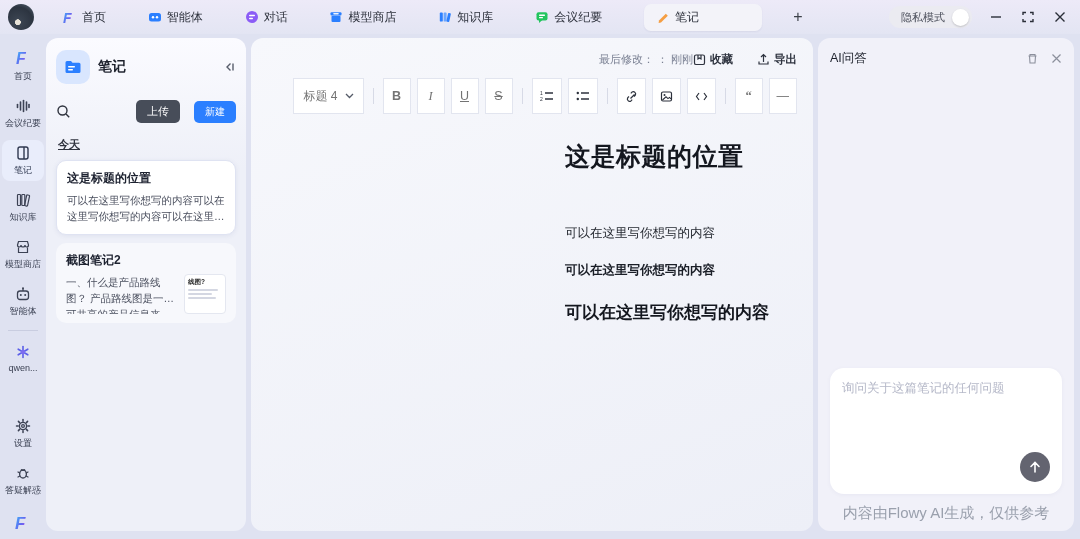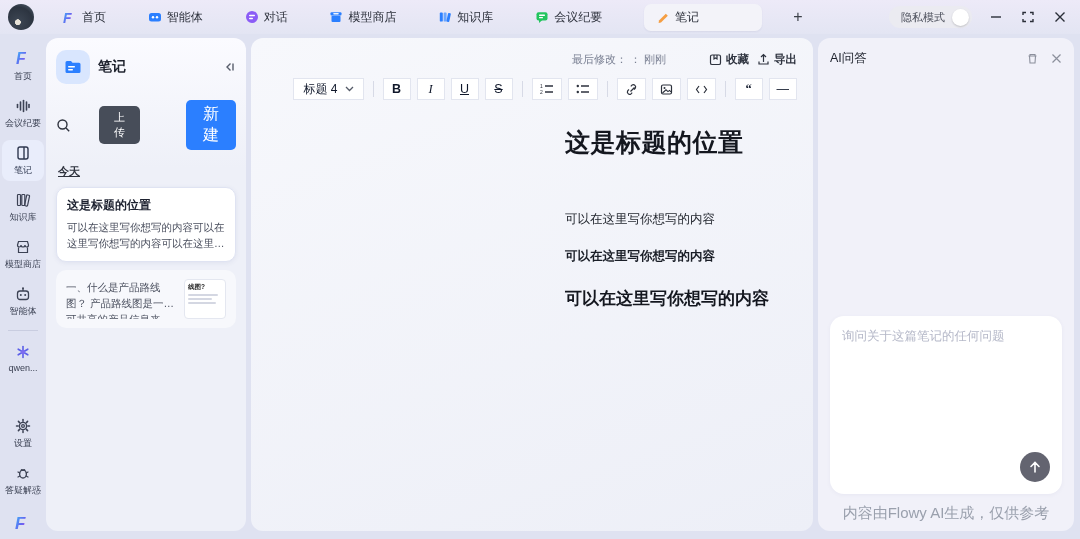--- a/index.html
+++ b/index.html
@@ -37,63 +37,63 @@
 
   
   .notes-panel { width:200px; flex:0 0 200px; background:linear-gradient(180deg,#fbfbff 0px,#eef0f8 130px);
                  padding:12px 10px; display:flex; flex-direction:column; }
   .notes-header { display:flex; align-items:center; gap:8px; }
   .notes-app-icon { width:34px; height:34px; border-radius:10px; background:#d9e6fe; display:flex; align-items:center; justify-content:center; }
   .notes-title { font-size:14px; font-weight:bold; color:#1d212c; flex:1; }
   .search-row { display:flex; align-items:center; margin-top:16px; gap:14px; }
   .search-row .spacer { flex:1; }
   .btn-upload { background:#474d59; color:#fff; font-size:11px; border:none; border-radius:5px; padding:4px 11px; }
-  .btn-new { background:#2b7fff; color:#fff; font-size:16px; border:none; border-radius:5px; padding:4px 11px;margin-left:32px; }
+  .btn-new { background:#2b7fff; color:#fff; font-size:10px; border:none; border-radius:5px; padding:4px 11px; }
   .section-label { font-size:11px; font-weight:bold; color:#2e323d; margin:14px 2px 8px;text-decoration:underline; }
   .note-card { border-radius:10px; padding:9px 10px; margin-bottom:8px; }
   .note-card.selected { background:#fff; border:1px solid #dfe3f2; box-shadow:0 1px 5px rgba(80,90,140,.09); }
   .note-card.plain { background:rgba(255,255,255,.5); }
   .note-title { font-size:12px; font-weight:bold; color:#1d2230; margin-bottom:5px; }
   .note-preview { font-size:10.5px; color:#4a4f5e; line-height:1.55; display:-webkit-box; -webkit-line-clamp:2;
                   -webkit-box-orient:vertical; overflow:hidden; }
   .note-row { display:flex; gap:6px; }
   .note-row .note-preview { flex:1; }
   .note-thumb { width:42px; height:40px; flex:0 0 42px; background:#fff; border:1px solid #e4e7f0; border-radius:4px;
                 padding:3px; overflow:hidden; }
   .note-thumb-title { font-size:6.5px; font-weight:bold; color:#222; }
   .note-thumb-line { height:2px; background:#d4d7e2; border-radius:1px; margin-top:2px; }
 
   
   .editor-panel { flex:1; background:linear-gradient(160deg,#f7f8fc,#edeff7); padding:10px 16px; display:flex;
                   flex-direction:column; min-width:0;align-items:flex-end; }
   .editor-status { display:flex; align-items:center; font-size:11px; color:#7a8093; height:22px; }
-  .status-actions { margin-left:auto; display:flex; gap:8px;padding-left:43px; }
+  .status-actions { margin-left:auto; display:flex; gap:24px; }
   .status-action { display:flex; align-items:center; gap:4px; font-size:11.5px; color:#2e333f; font-weight:bold; }
   .toolbar { display:flex; align-items:center; gap:6px; margin-top:8px; }
-  .tb-btn { height:22px; min-width:28px; background:#fff; border:1px solid #e2e5ef; border-radius:0;
-            display:flex; align-items:center; justify-content:center; font-size:12.5px; color:#0f172a; padding:0 7px; }
+  .tb-btn { height:36px; min-width:28px; background:#fff; border:1px solid #e2e5ef; border-radius:0;
+            display:flex; align-items:center; justify-content:center; font-size:12.5px; color:#737373; padding:0 7px; }
   .tb-select { gap:7px; padding:0 9px; font-size:12px; }
   .tb-sep { width:1px; height:16px; background:#d7dae6; margin:0 3px; }
   .tb-italic { font-style:italic; font-family:"Liberation Serif", serif; }
   .tb-underline { text-decoration:underline; }
   .tb-strike { text-decoration:line-through; }
   .editor-content { padding:26px 28px 0; }
   .doc-title { font-size:25px; font-weight:800; color:#14171f; letter-spacing:.5px; }
   .doc-p1 { font-size:12.5px; color:#23272f; margin-top:52px; }
   .doc-p2 { font-size:12.5px; font-weight:bold; color:#1a1e27; margin-top:20px; }
   .doc-p3 { font-size:17px; font-weight:bold; color:#14171f; margin-top:22px; }
 
   
   .ai-panel { width:256px; flex:0 0 256px; background:#f1f1f9; padding:12px 12px 8px; display:flex; flex-direction:column; }
   .ai-header { display:flex; align-items:center; }
   .ai-title { font-size:12.5px; font-weight:normal; color:#1d212c; flex:1; }
   .ai-header-icons { display:flex; gap:12px; align-items:center; color:#8b8f9c; }
   .ai-greeting { font-size:12px; color:#3a3f4c; line-height:1.65; margin-top:12px; }
   .ai-spacer { flex:1; }
-  .ai-input-card { background:#fff; border-radius:14px; height:178px; padding:12px; position:relative;
+  .ai-input-card { background:#fff; border-radius:14px; height:126px; padding:12px; position:relative;
                    box-shadow:0 1px 4px rgba(80,90,140,.06); }
   .ai-input { width:100%; height:80px; border:none; outline:none; resize:none; font-family:"Liberation Sans",sans-serif;
               font-size:12.5px; color:#333; background:transparent; }
   .ai-input::placeholder { color:#b5b8c8; }
   .send-btn { position:absolute; right:12px; bottom:12px; width:30px; height:30px; border-radius:50%; background:#636470;
               border:none; display:flex; align-items:center; justify-content:center; }
   .ai-footer { text-align:center; font-size:15px; color:#9aa0ad; margin-top:10px; }
 
   .icon { display:inline-flex; align-items:center; justify-content:center; flex:none; }
 </style>
@@ -357,20 +357,21 @@
           <span class="spacer"></span>
           <button class="btn-upload">上传</button>
           <button class="btn-new">新建</button>
         </div>
         <div class="section-label">今天</div>
         <div class="note-card selected">
           <div class="note-title">这是标题的位置</div>
           <div class="note-preview">可以在这里写你想写的内容可以在这里写你想写的内容可以在这里写你想写的内容</div>
         </div>
         <div class="note-card plain">
+          <div class="note-title">截图笔记2</div>
           <div class="note-row">
             <div class="note-preview">一、什么是产品路线图？ 产品路线图是一个可共享的产品信息来源，…</div>
             <div class="note-thumb">
               <div class="note-thumb-title">线图?</div>
               <div class="note-thumb-line" style="width:30px"></div>
               <div class="note-thumb-line" style="width:24px"></div>
               <div class="note-thumb-line" style="width:28px"></div>
             </div>
           </div>
         </div>

